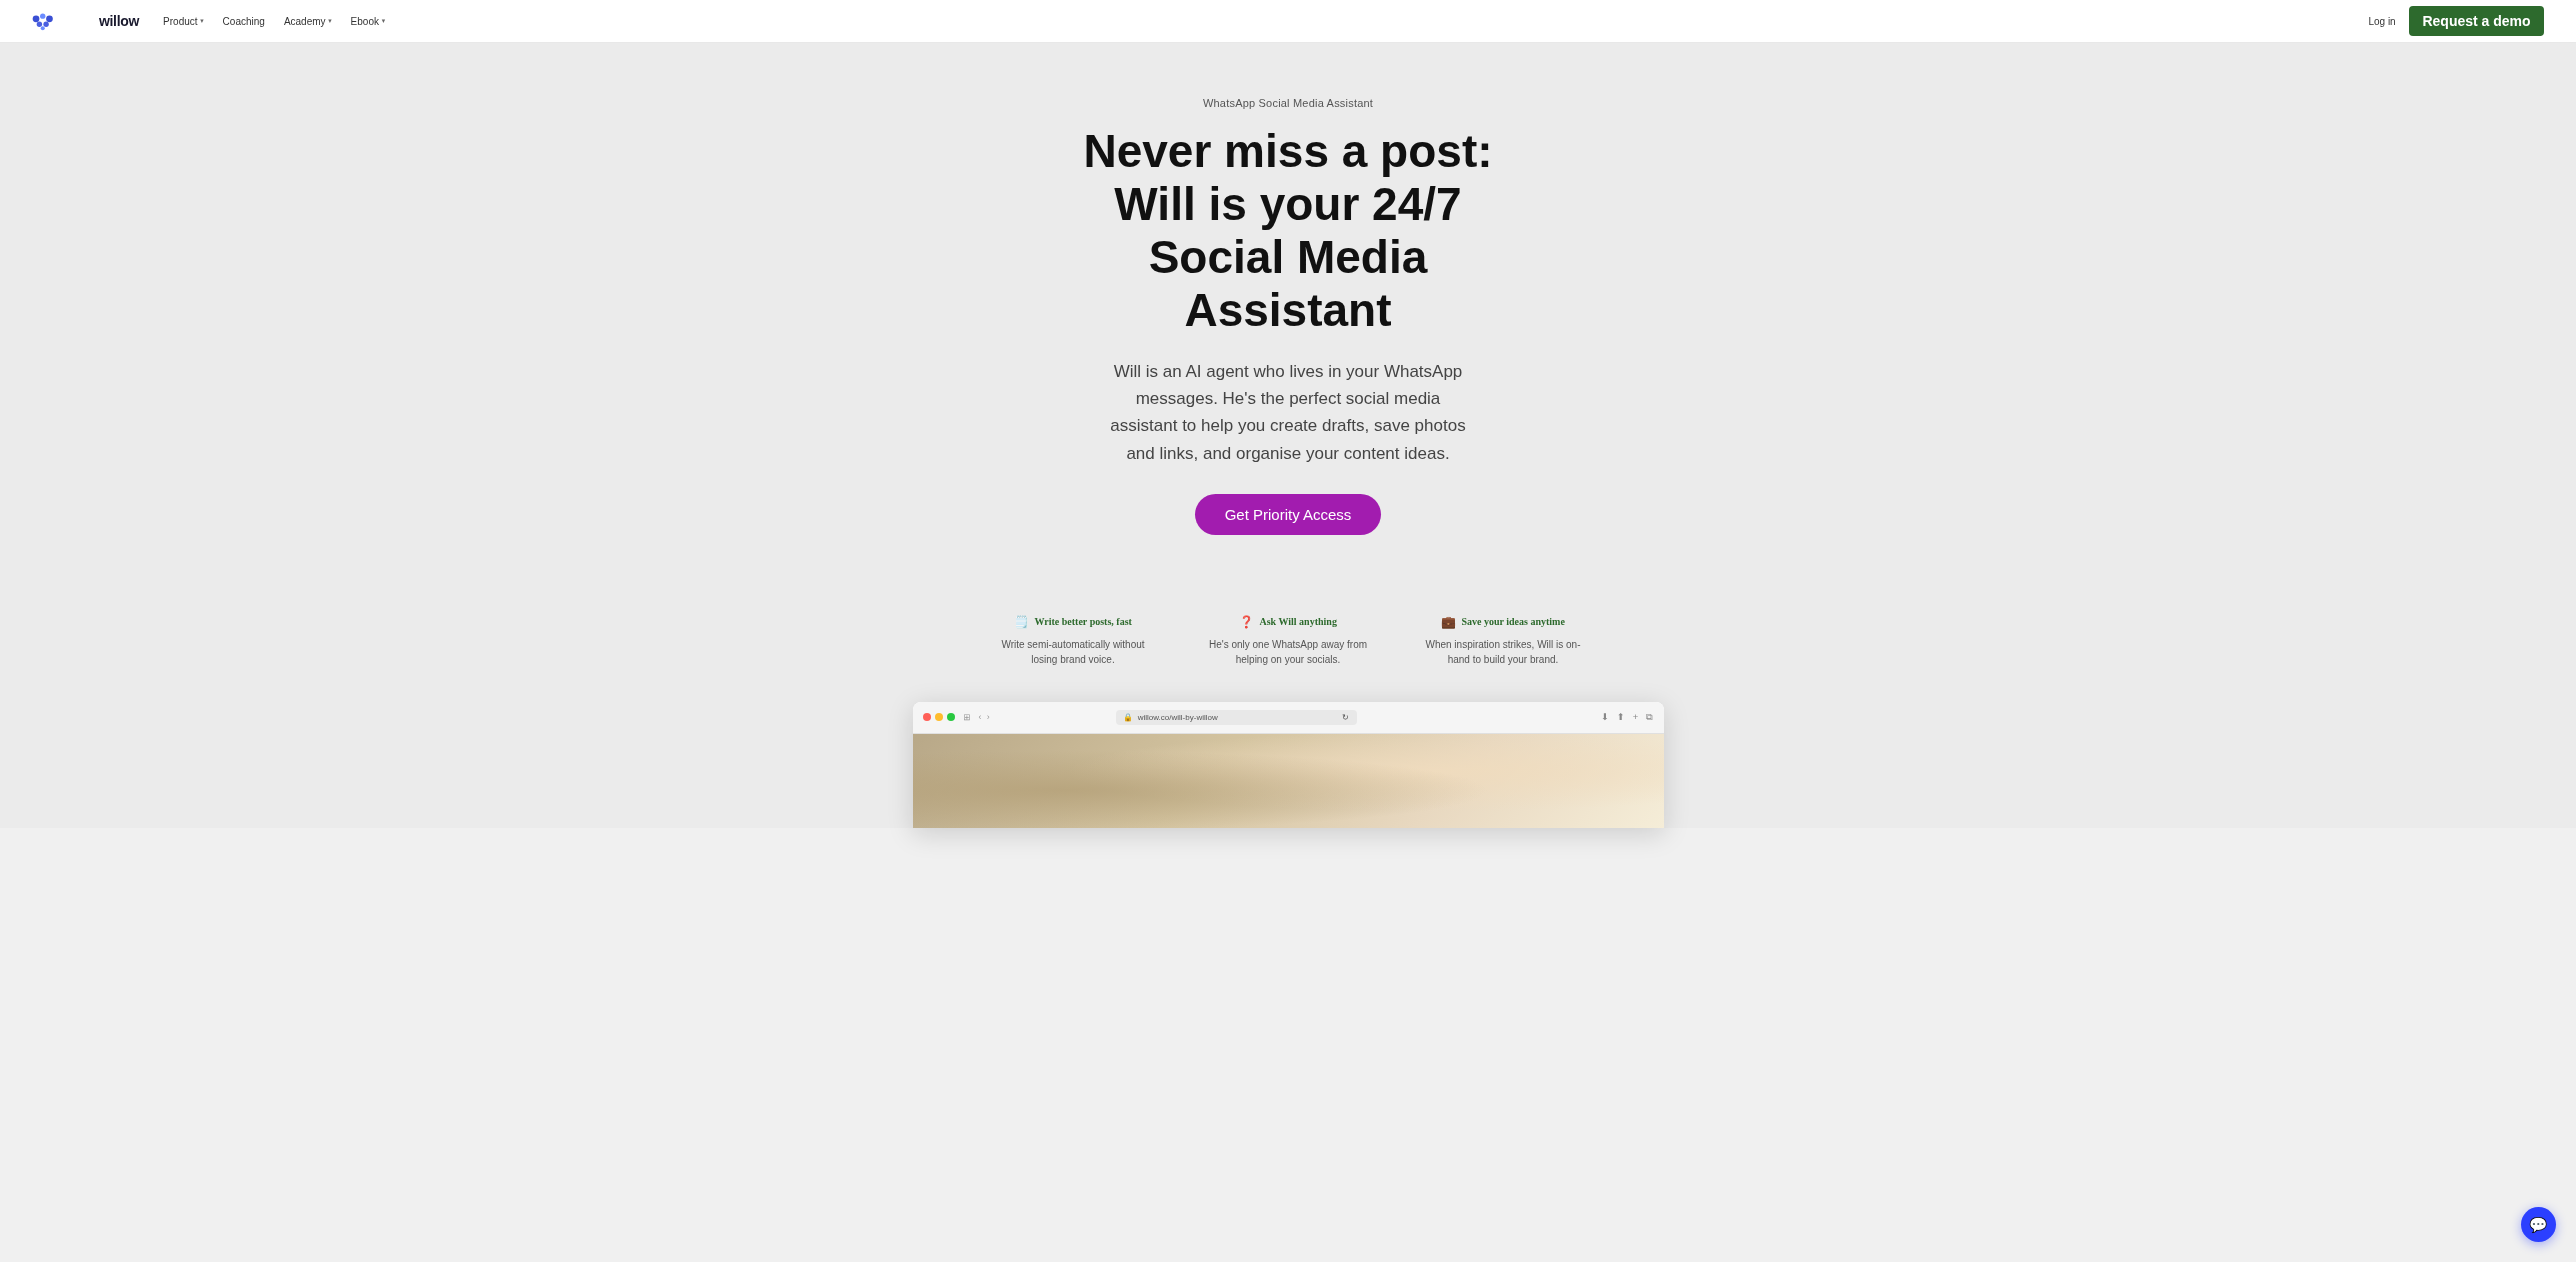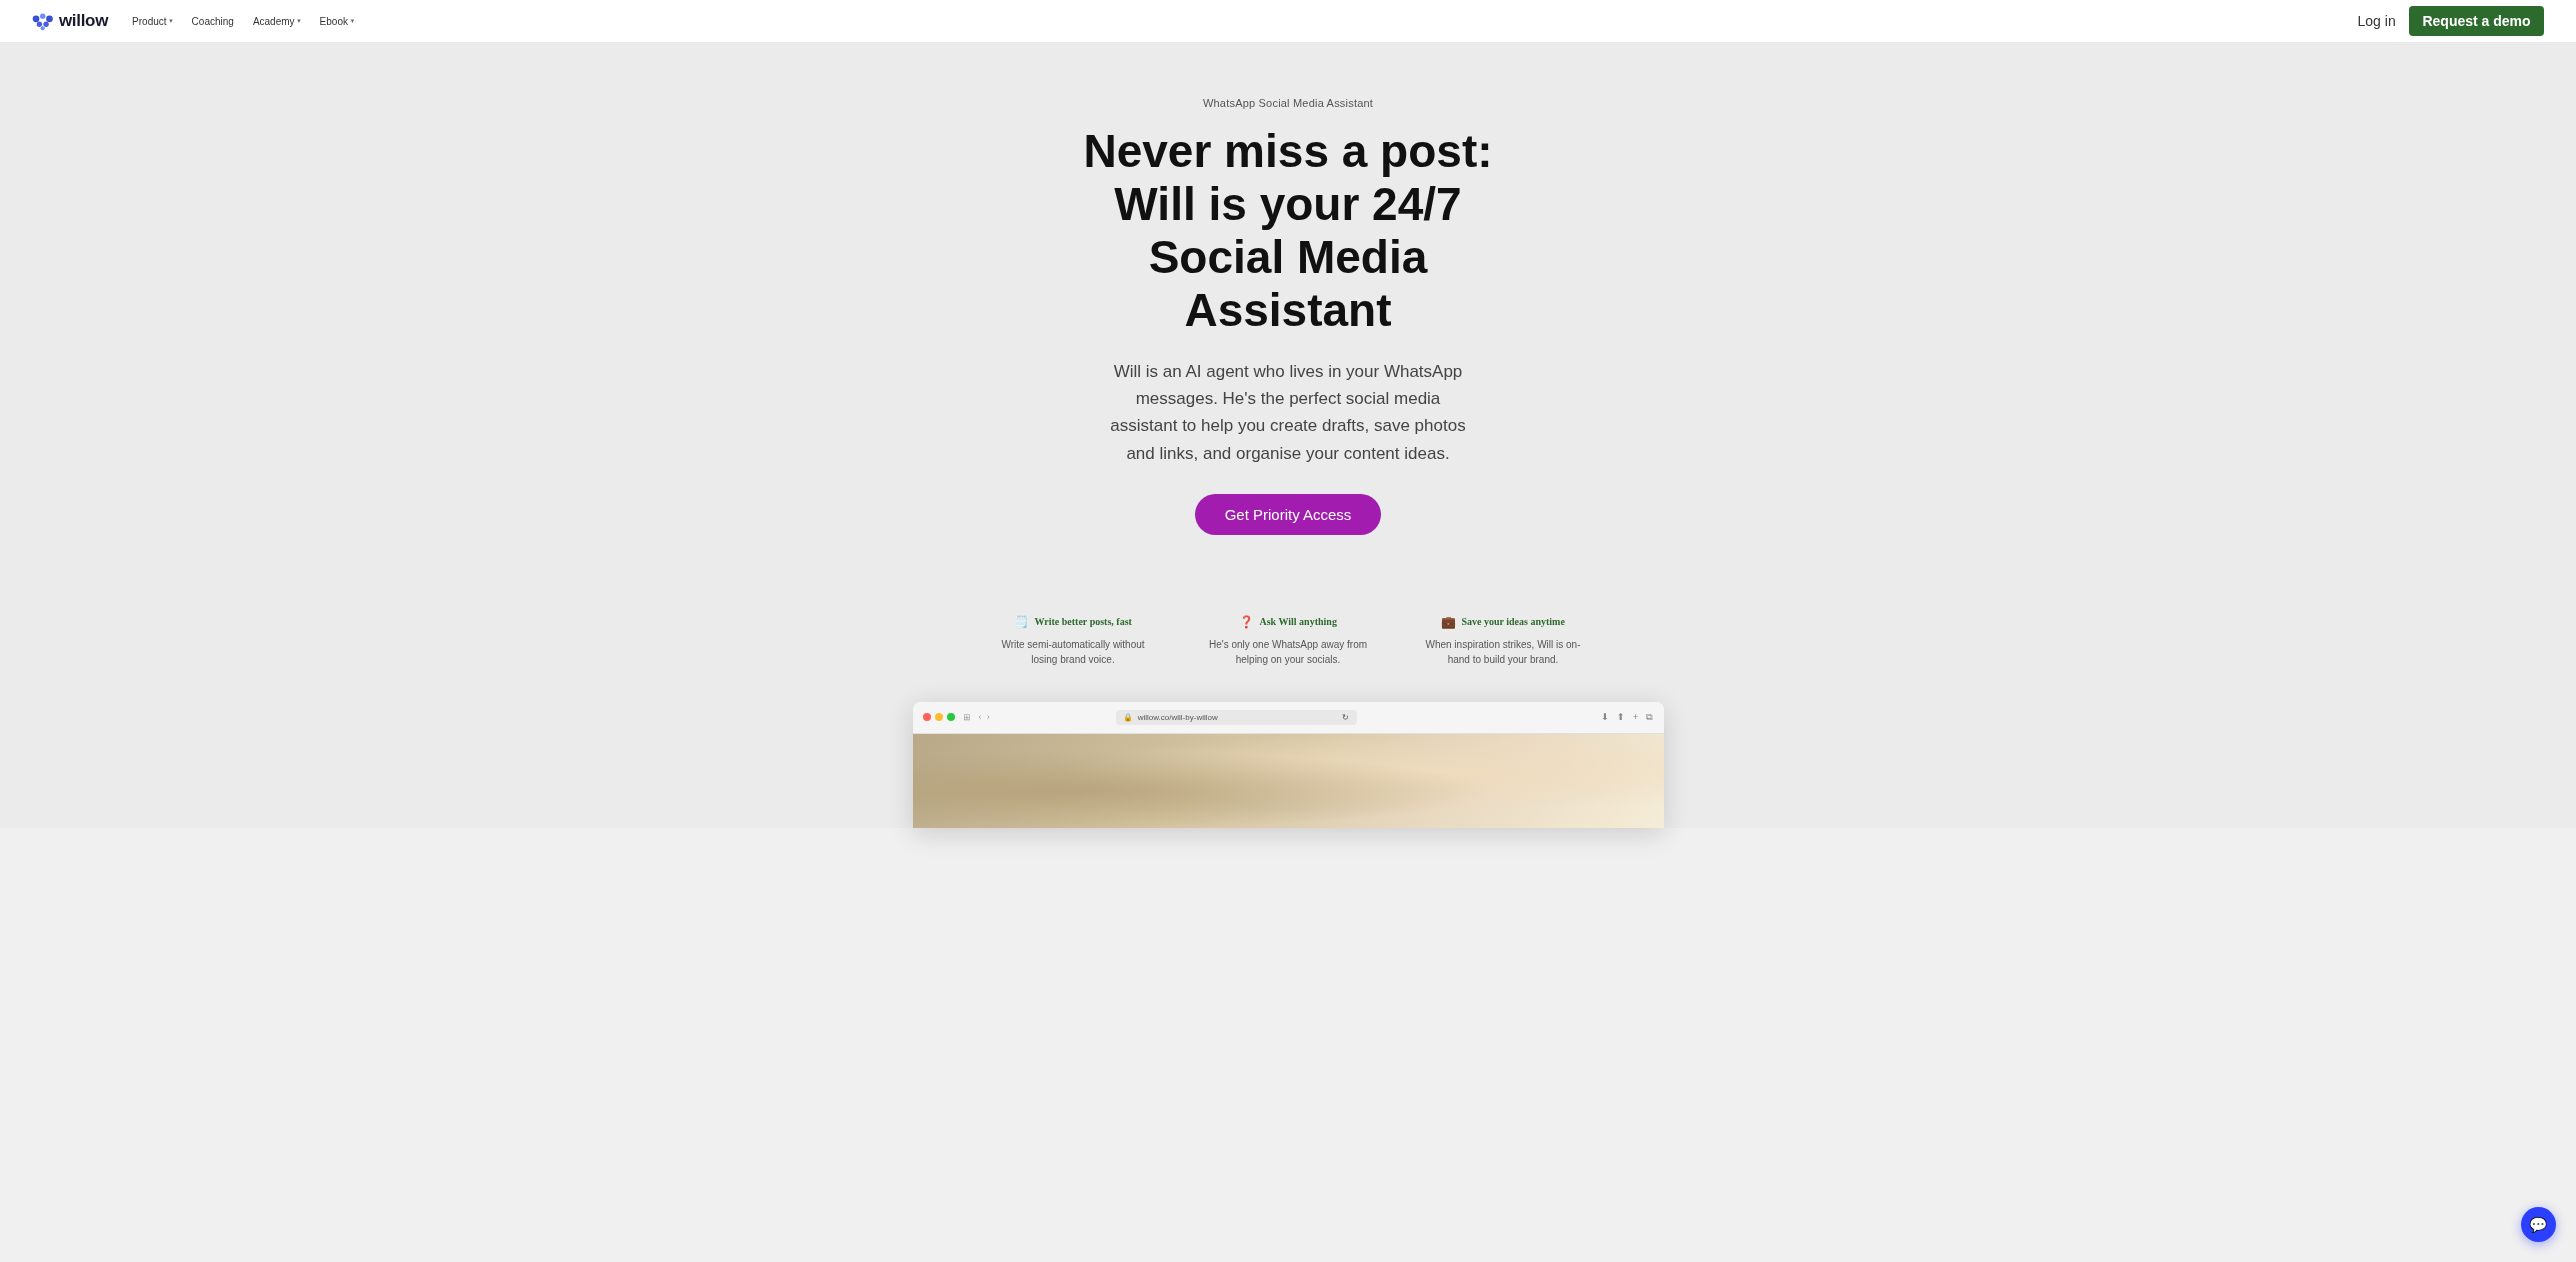--- a/index.html
+++ b/index.html
@@ -14,26 +14,26 @@
       padding: 0 32px;
       height: 43px;
       border-bottom: 0.7px solid #e8e8e8;
       position: sticky;
       top: 0;
       z-index: 100;
     }
     .nav-left { display: flex; align-items: center; gap: 24px; }
     .logo-wrap { display: flex; align-items: center; gap: 5.4px; }
     .logo-icon { display: flex; align-items: center; }
-    .logo-text { font-size: 17px; font-weight: 700; color: #1a1a2e; letter-spacing: -0.3px; }
+    .logo-text { font-size: 14px; font-weight: 700; color: #1a1a2e; letter-spacing: -0.3px; margin-left: 40px; }
     .nav-links { display: flex; align-items: center; gap: 19px; }
     .nav-link { font-size: 10px; color: #333; text-decoration: none; display: flex; align-items: center; gap: 2.7px; cursor: pointer; }
     .chevron { font-size: 6.7px; color: #666; }
     .nav-right { display: flex; align-items: center; gap: 13.4px; }
-    .login-btn { font-size: 14px; color: #333; background: none; border: none; cursor: pointer; }
+    .login-btn { font-size: 10px; color: #333; background: none; border: none; cursor: pointer; }
     .demo-btn { background: #2d6a2d; color: #fff; border: none; border-radius: 4px; padding: 6.7px 13.4px; font-size: 14px; font-weight: 600; cursor: pointer; }
 
     
     .hero {
       background: #ebebeb;
       text-align: center;
       padding: 54px 13.4px 40px;
     }
     .hero-eyebrow { font-size: 11px; color: #555; margin-bottom: 16px; letter-spacing: 0.2px; }
     .hero-title { font-size: 46px; font-weight: 800; color: #111; line-height: 1.15; max-width: 470px; margin: 0 auto 21.5px; }

